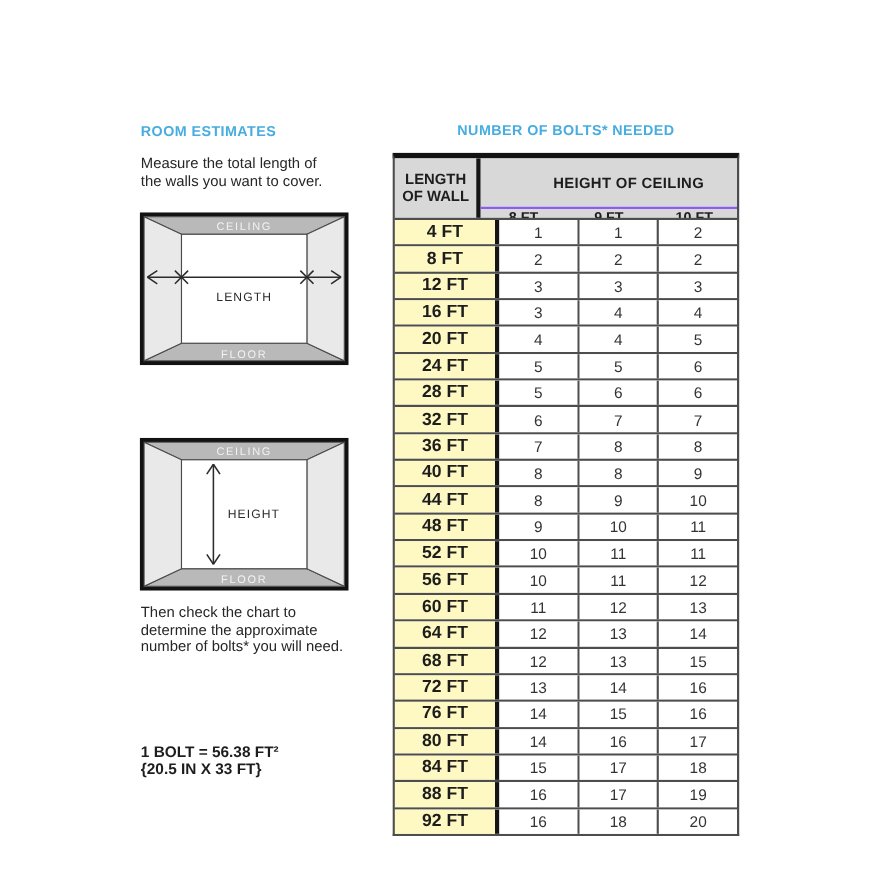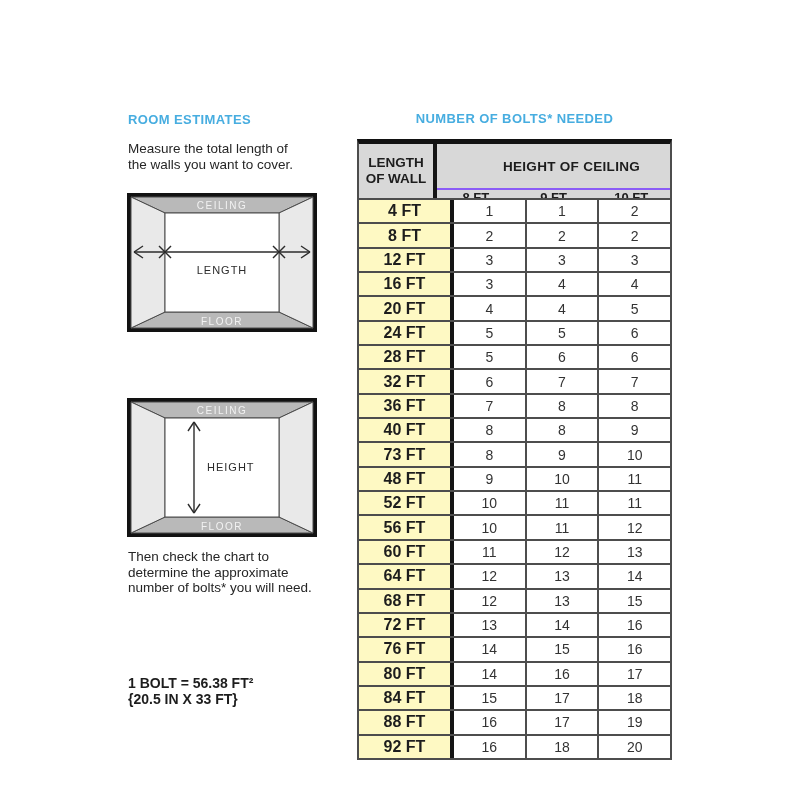--- a/index.html
+++ b/index.html
@@ -205,21 +205,21 @@
           <div class="cell val">8</div>
           <div class="cell val">8</div>
         </div>
         <div class="trow">
           <div class="cell wall">40 FT</div>
           <div class="cell val">8</div>
           <div class="cell val">8</div>
           <div class="cell val">9</div>
         </div>
         <div class="trow">
-          <div class="cell wall">73 FT</div>
+          <div class="cell wall">44 FT</div>
           <div class="cell val">8</div>
           <div class="cell val">9</div>
           <div class="cell val">10</div>
         </div>
         <div class="trow">
           <div class="cell wall">48 FT</div>
           <div class="cell val">9</div>
           <div class="cell val">10</div>
           <div class="cell val">11</div>
         </div>

